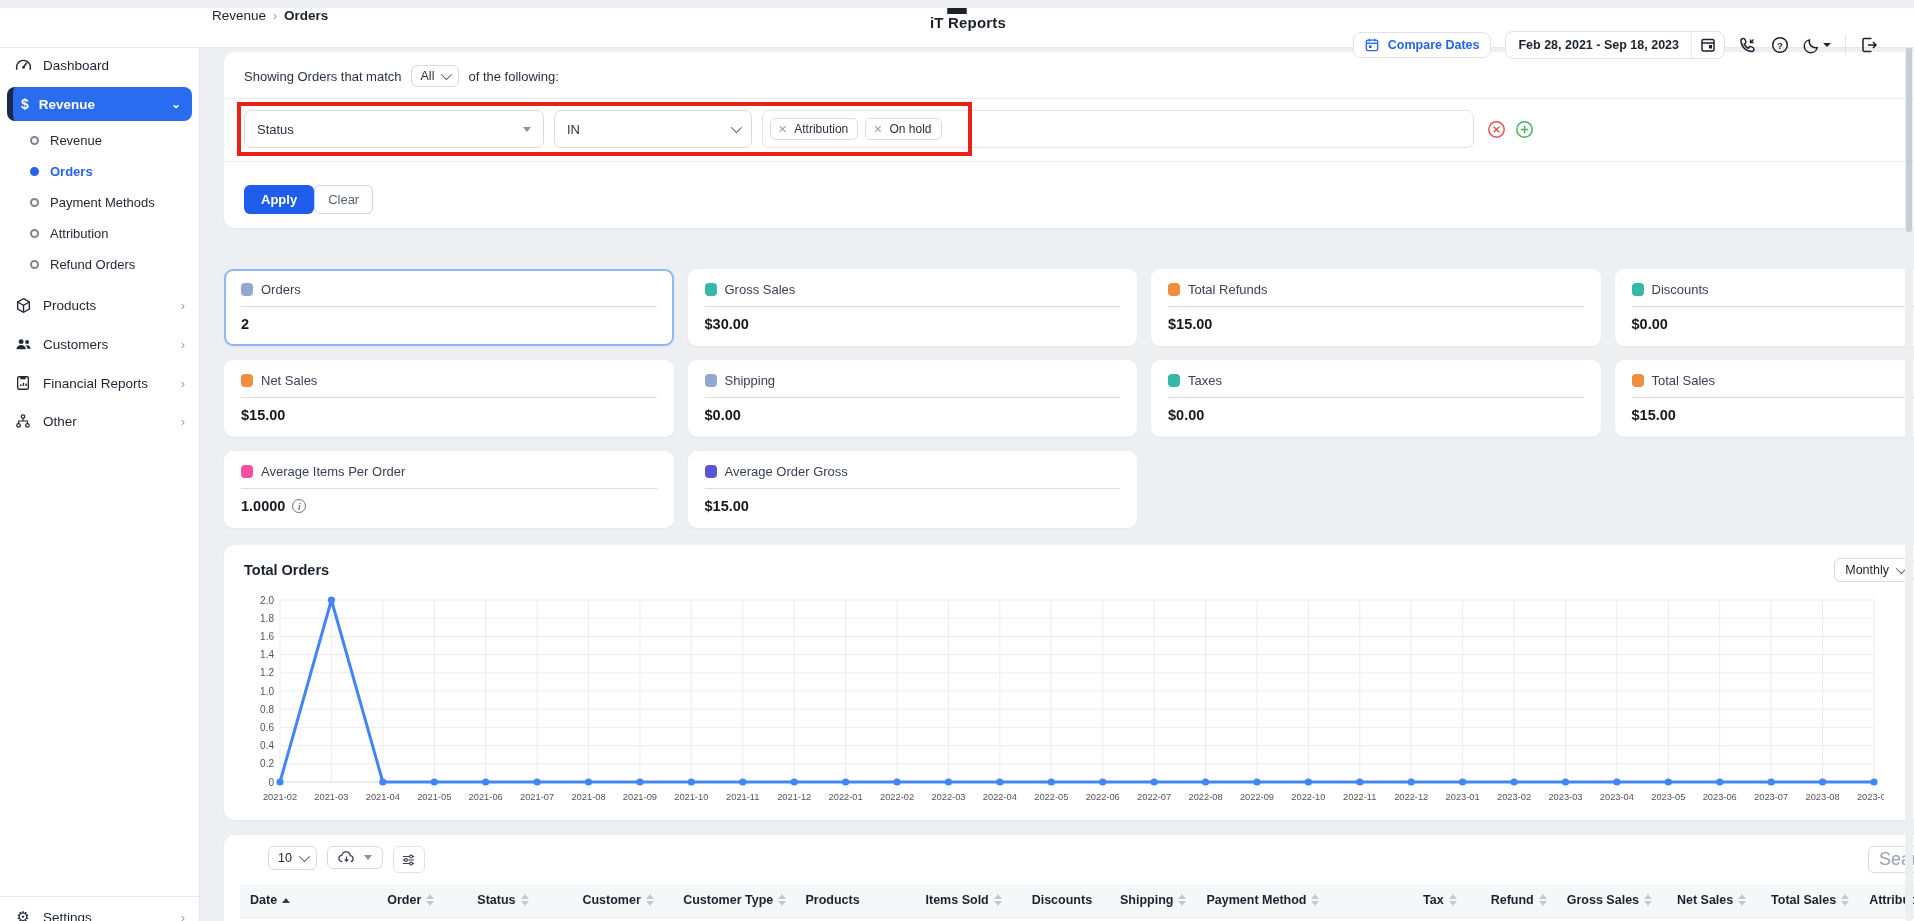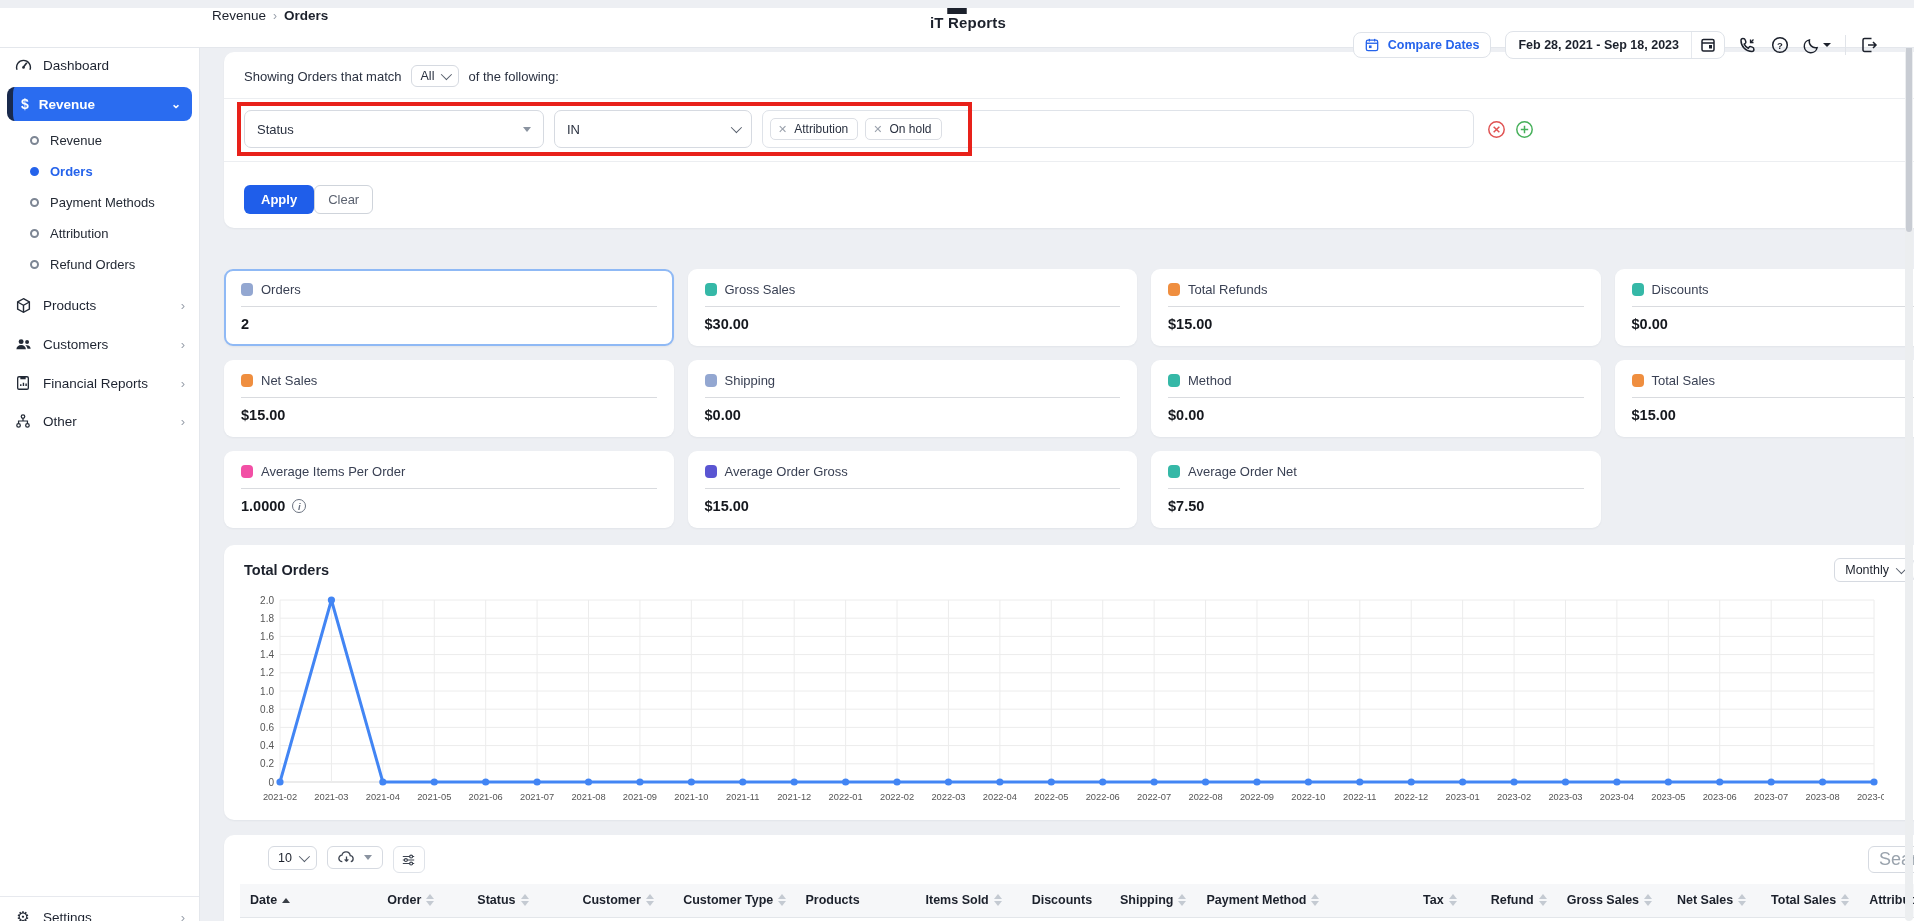--- a/index.html
+++ b/index.html
@@ -383,21 +383,21 @@
           <span>Shipping</span>
         </div>
         <hr>
         <div class="stat-val">
           <span>$0.00</span>
         </div>
       </div>
       <div class="stat-card">
         <div class="stat-head">
           <span class="stat-dot" style="background:#35b8a7"></span>
-          <span>Method</span>
+          <span>Taxes</span>
         </div>
         <hr>
         <div class="stat-val">
           <span>$0.00</span>
         </div>
       </div>
       <div class="stat-card">
         <div class="stat-head">
           <span class="stat-dot" style="background:#ef8e3f"></span>
           <span>Total Sales</span>
@@ -419,30 +419,20 @@
         </div>
       </div>
       <div class="stat-card">
         <div class="stat-head">
           <span class="stat-dot" style="background:#5a55d2"></span>
           <span>Average Order Gross</span>
         </div>
         <hr>
         <div class="stat-val">
           <span>$15.00</span>
-        </div>
-      </div>
-      <div class="stat-card">
-        <div class="stat-head">
-          <span class="stat-dot" style="background:#35b8a7"></span>
-          <span>Average Order Net</span>
-        </div>
-        <hr>
-        <div class="stat-val">
-          <span>$7.50</span>
         </div>
       </div>
     </div>
 
   <div class="card-surface chart-card">
     <div class="chart-head">
       <span class="chart-title">Total Orders</span>
       <div class="chart-tools">
         <span class="mini-select" style="padding:4px 10px;">
           <span>Monthly</span>

